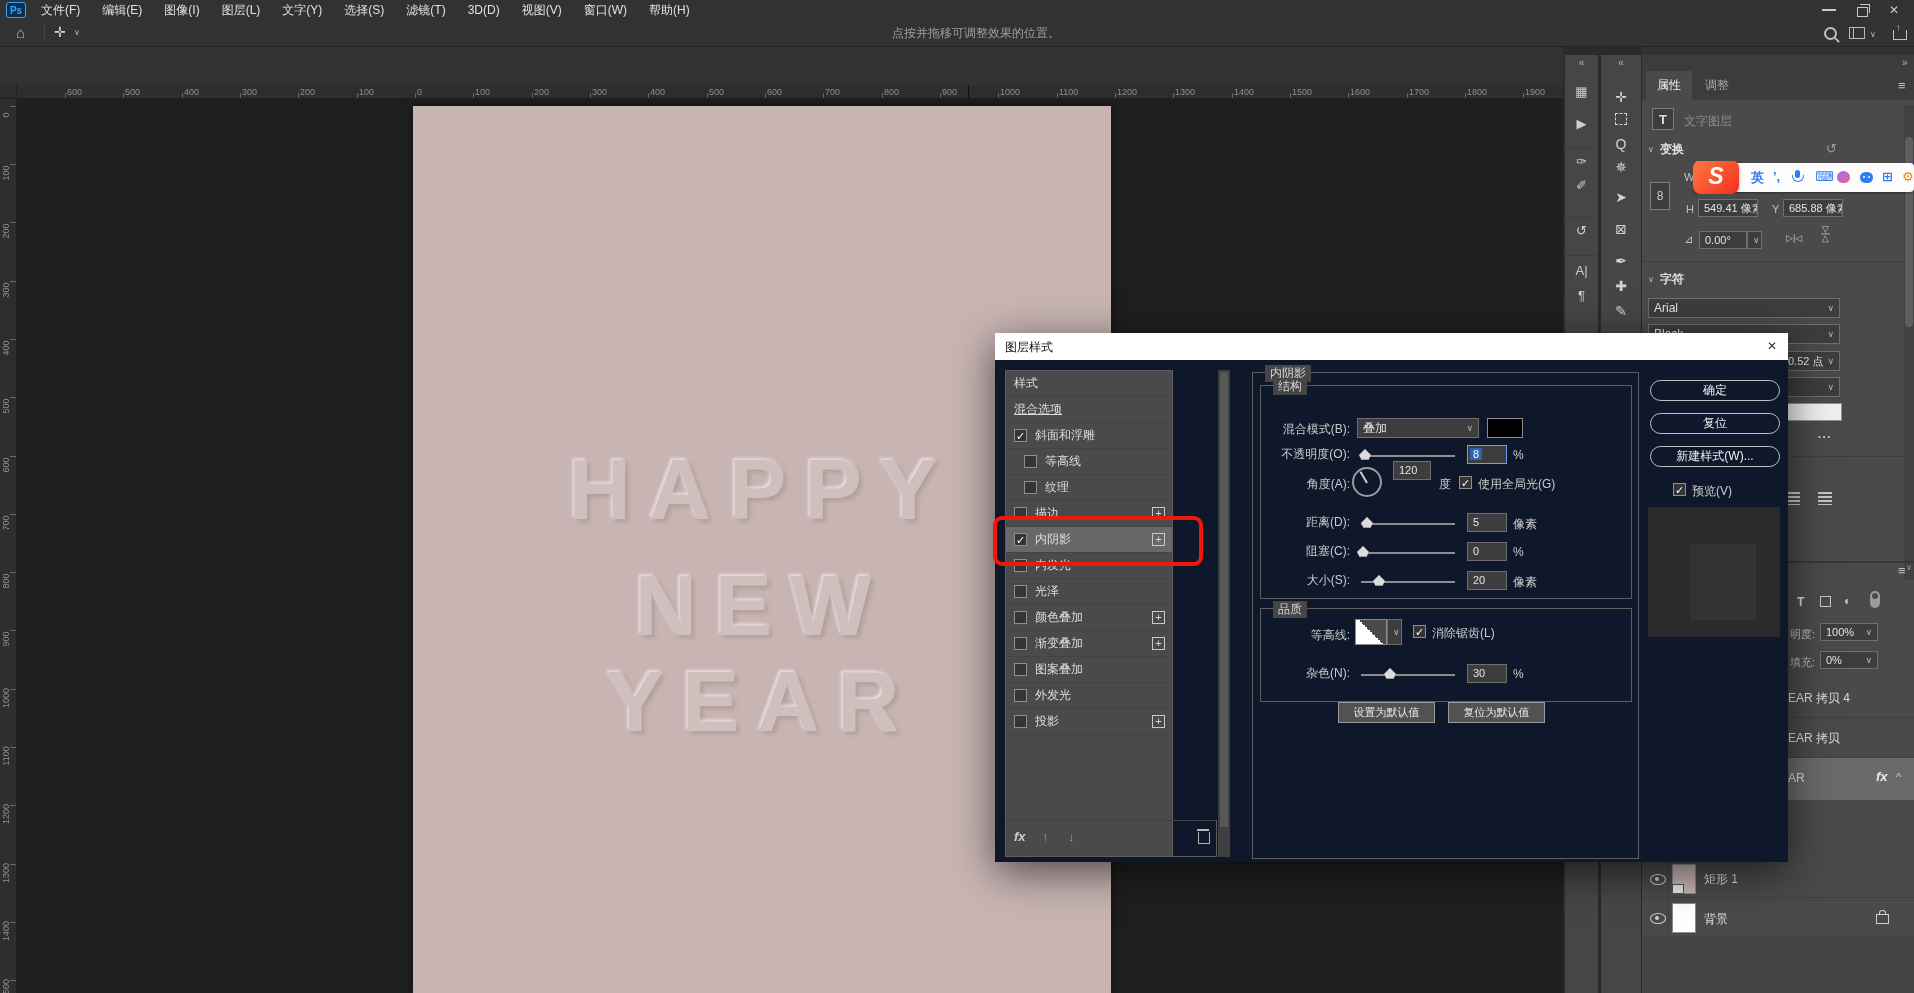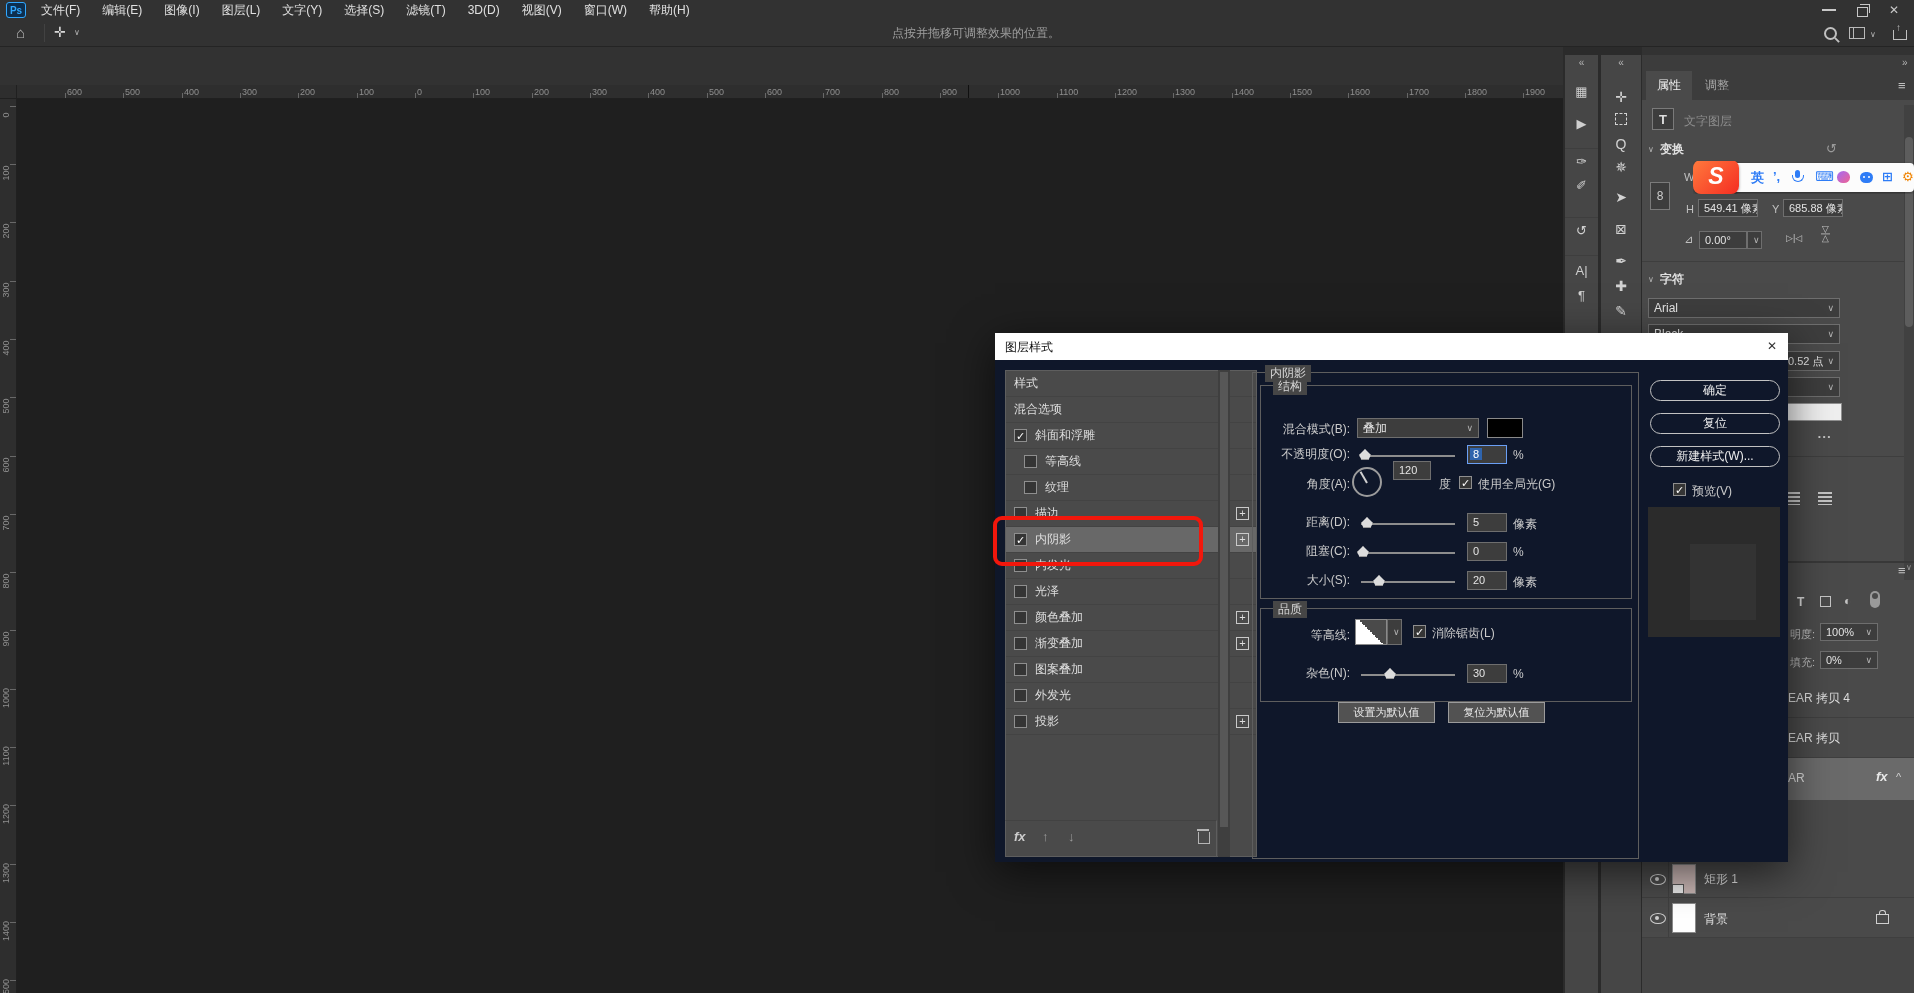--- a/index.html
+++ b/index.html
@@ -180,20 +180,25 @@
         <span class="lnum" style="top: 652px;">1100</span>
         <span class="ltick" style="top: 706px;"></span>
         <span class="lnum" style="top: 710px;">1200</span>
         <span class="ltick" style="top: 765px;"></span>
         <span class="lnum" style="top: 769px;">1300</span>
         <span class="ltick" style="top: 823px;"></span>
         <span class="lnum" style="top: 827px;">1400</span>
         <span class="ltick" style="top: 881px;"></span>
         <span class="lnum" style="top: 885px;">1500</span>
       </div>
+    <div class="abs" style="left:413px;top:21px;width:698px;height:887px;background:#c8b5b3;box-shadow:0 0 10px rgba(0,0,0,.5)">
+      <div class="emboss" style="top:334px">HAPPY</div>
+      <div class="emboss" style="top:450px">NEW</div>
+      <div class="emboss" style="top:546px">YEAR</div>
+    </div>
   </div>
 
   <div class="abs" style="left:1563px;top:47px;width:79px;height:946px;background:#2b2b2b">
     <div class="abs" style="left:2px;top:8px;width:33px;height:938px;background:#464646">
       <span class="abs" style="left:0;top:2px;width:100%;text-align:center;color:#b5b5b5;font-size:10px">«</span>
       <span class="divh" style="left:0;top:93px;width:33px"></span>
       <span class="divh" style="left:0;top:162px;width:33px"></span>
       <span class="divh" style="left:0;top:200px;width:33px"></span>
     <span style="position: absolute; left: 0px; top: 29px; width: 100%; text-align: center; color: rgb(207, 207, 207); font-size: 13px;">▦</span>
         <span style="position: absolute; left: 0px; top: 61px; width: 100%; text-align: center; color: rgb(207, 207, 207); font-size: 13px;">▶</span>
@@ -334,26 +339,26 @@
     </div>
     <div class="abs" style="left:0;top:883px;width:272px;height:55px;background:#454545"></div>
   </div>
 
   <div class="abs" style="left:995px;top:333px;width:793px;height:529px;background:#0f172a;box-shadow:0 10px 40px rgba(0,0,0,.6)">
     <div class="abs" style="left:0;top:0;width:793px;height:27px;background:#ffffff">
       <span class="abs" style="left:10px;top:6px;font-size:12px;color:#111">图层样式</span>
       <span class="abs" style="left:772px;top:6px;font-size:12px;color:#333">✕</span>
     </div>
 
-    <div class="abs" style="left:10px;top:37px;width:252px;height:487px;border:1px solid #5e5e5e;background:#4a4a4a;box-sizing:border-box">
+    <div class="abs" style="left:10px;top:37px;width:168px;height:487px;border:1px solid #5e5e5e;background:#4a4a4a;box-sizing:border-box">
         <div class="slrow">
           <span class="sllabel" style="margin-left: 0px;">样式</span>
         </div>
         <div class="slrow">
-          <span class="sllabel" style="margin-left: 0px;">混合选项</span>
+          <span class="sllabel" style="margin-left: 0px; text-decoration: underline;">混合选项</span>
         </div>
         <div class="slrow">
           <span class="cbi">✓</span>
           <span class="sllabel">斜面和浮雕</span>
         </div>
         <div class="slrow indent">
           <span class="cbi"></span>
           <span class="sllabel">等高线</span>
         </div>
         <div class="slrow indent">

